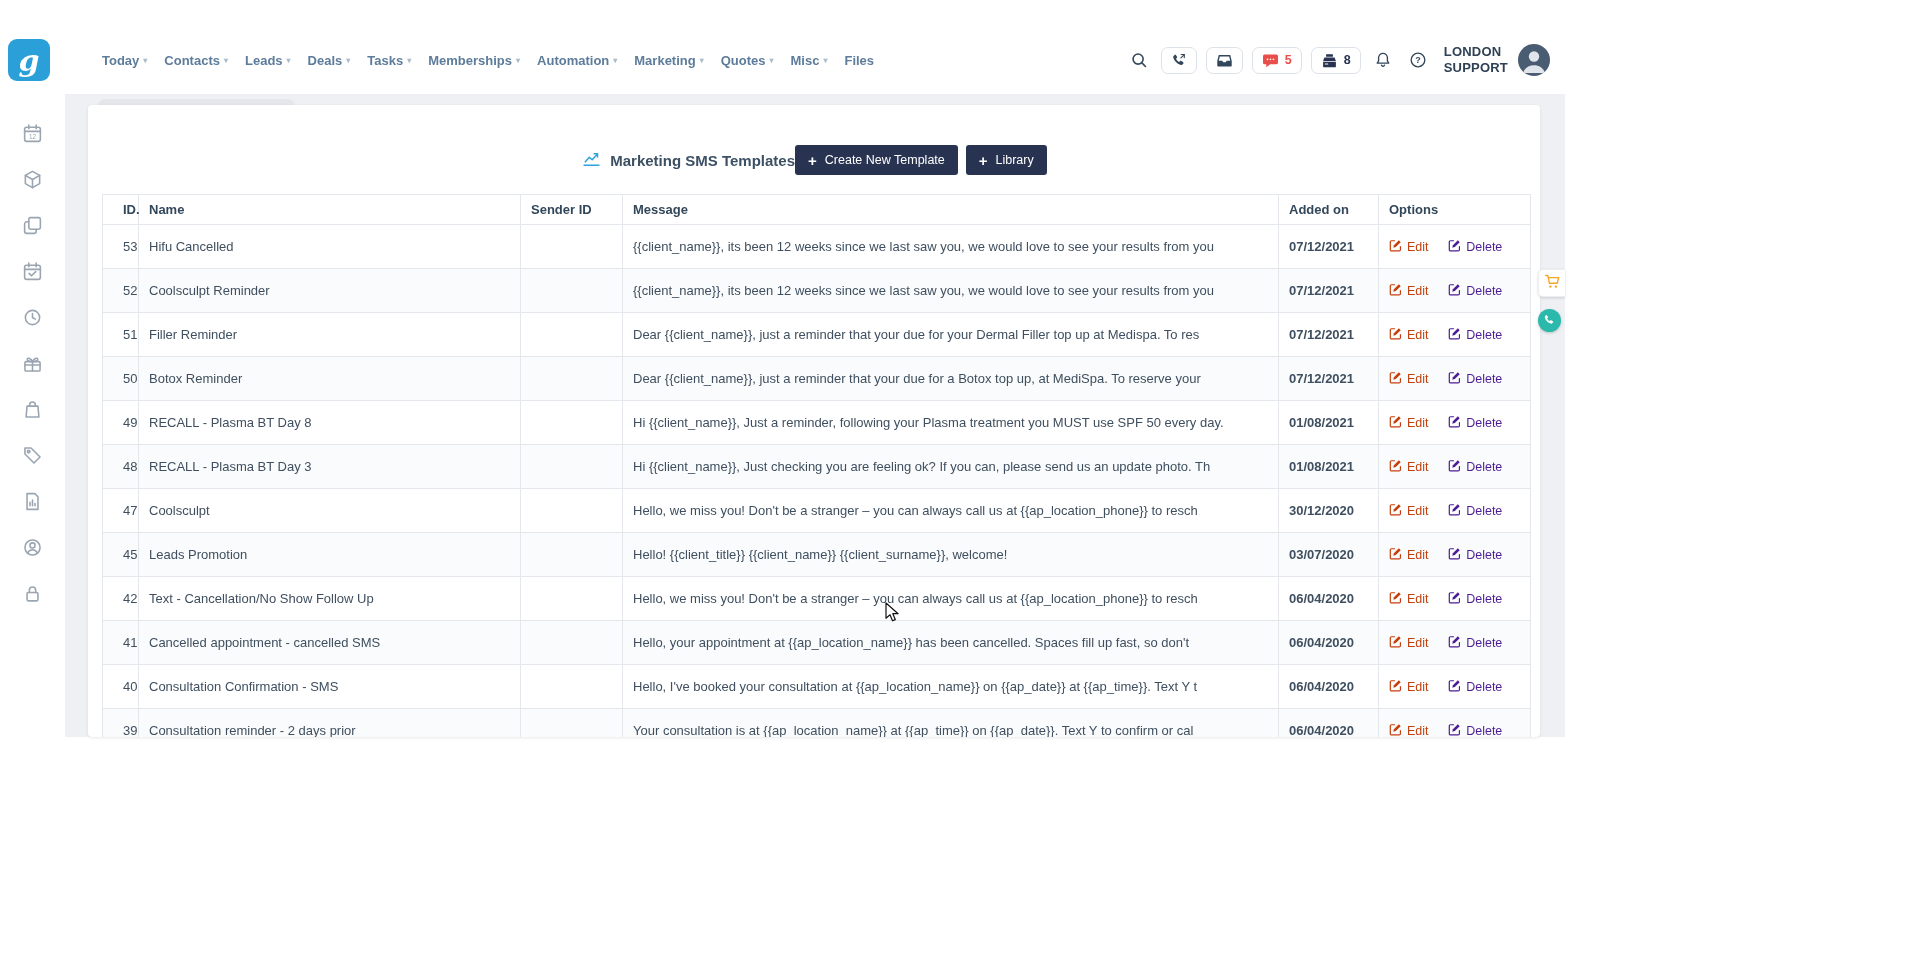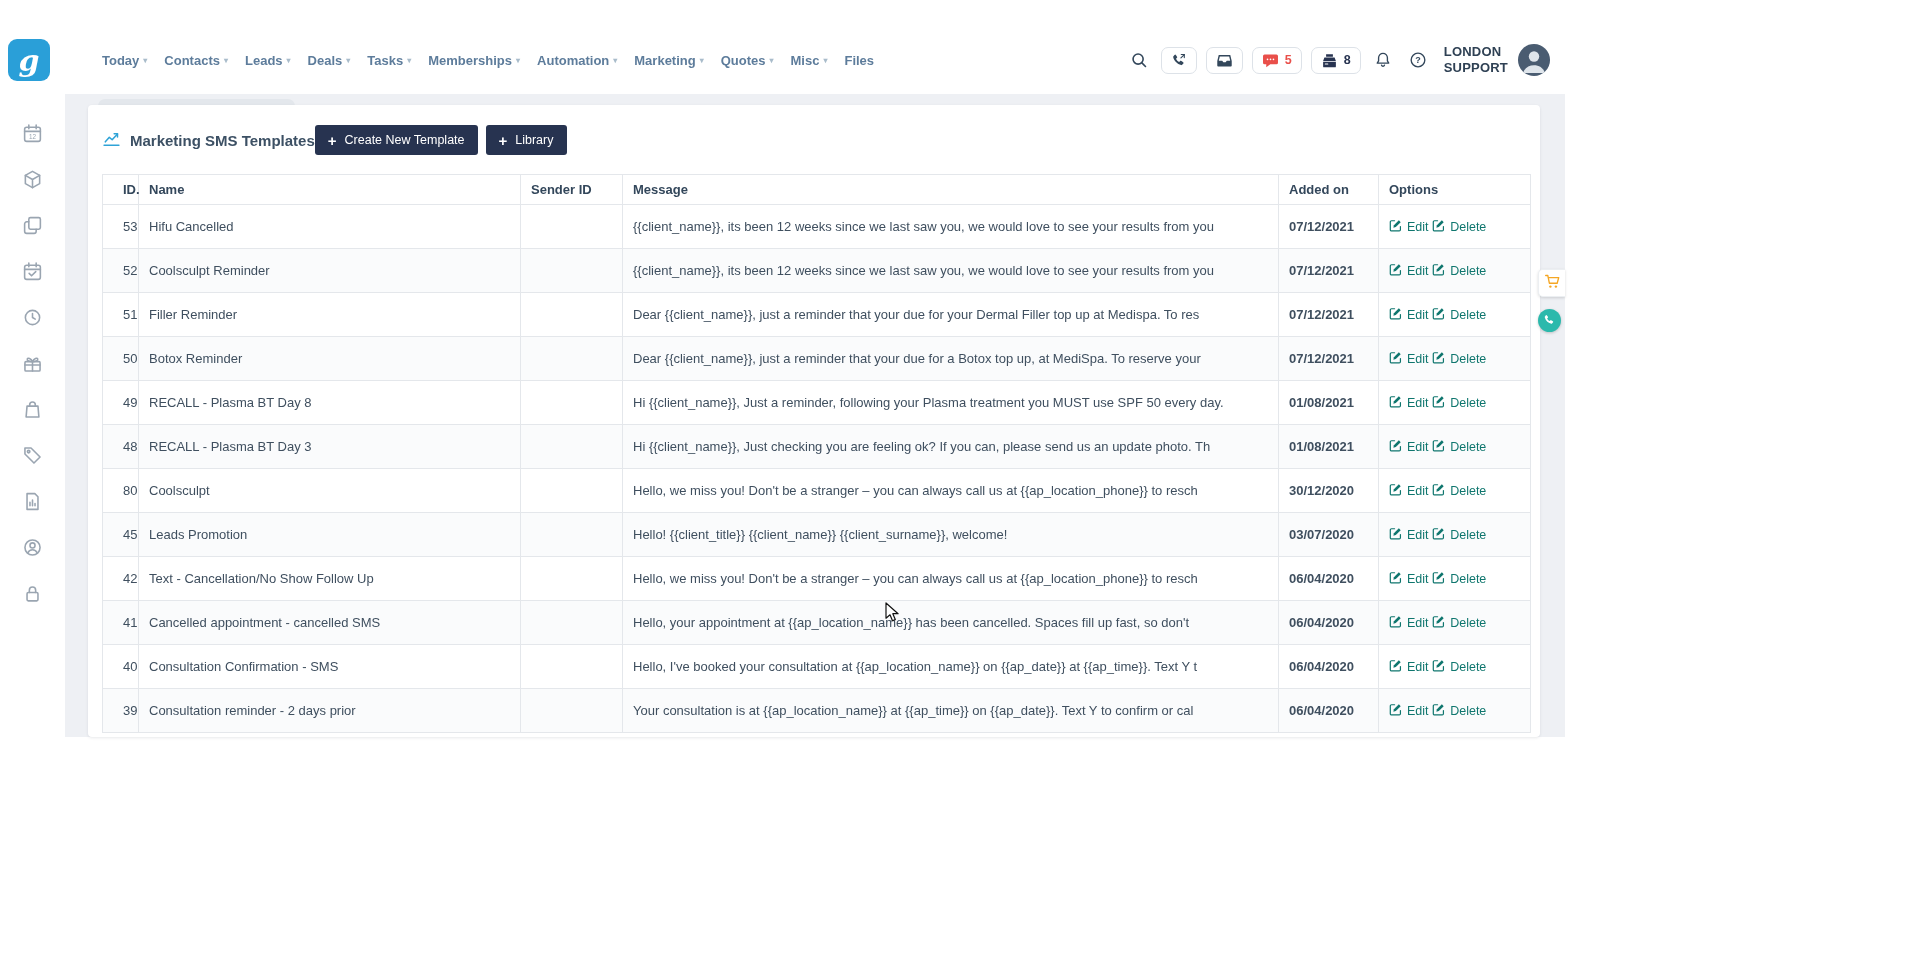--- a/index.html
+++ b/index.html
@@ -47,42 +47,42 @@
     display: flex; flex-direction: column; align-items: center; flex: none;
   }
   .side-item { width: 46px; height: 46px; display: flex; align-items: center; justify-content: center; cursor: pointer; border-radius: 6px; }
 
   .content { flex: 1; background: #eef0f4; min-height: 643px; padding: 11px 25px 0 23px; position: relative; }
   .card-tab { position: absolute; left: 33px; top: 5px; width: 197px; height: 14px; background: #e3e7ec; border-radius: 7px 7px 0 0; }
   .card {
     position: relative; background: #fff; border-radius: 4px;
     box-shadow: 0 1px 3px rgba(30,40,60,.1); height: 632px; overflow: hidden;
   }
-  .card-header { display: flex; align-items: center; justify-content: flex-start; padding: 20px 13px 19px 14px; }
+  .card-header { display: flex; align-items: center; justify-content: center; padding: 20px 13px 19px 14px; margin-top: 20px; }
   .title-wrap { display: flex; align-items: center; gap: 9px; }
   .page-title { font-size: 15px; font-weight: 600; color: #3c5064; margin: 0; }
   .header-actions { display: flex; gap: 8px; }
   .btn-dark {
     display: flex; align-items: center; gap: 8px; background: #273350; color: #fff;
     border: none; border-radius: 3px; height: 30px; padding: 0 13px;
     font-size: 12.5px; font-weight: 500; cursor: pointer; font-family: inherit; white-space: nowrap;
   }
   .btn-plus { font-size: 15px; font-weight: 700; line-height: 1; }
 
   
   .tpl-table { border-collapse: collapse; table-layout: fixed; width: calc(100% - 23px); margin: 0 9px 0 14px; }
   .tpl-table th, .tpl-table td { border: 1px solid #e4e7eb; }
   .tpl-table th { height: 30px; text-align: left; padding: 0 10px; font-size: 13px; font-weight: 600; color: #33475b; white-space: nowrap; }
   .tpl-table td { height: 44px; padding: 0 10px; font-size: 13px; color: #3f4f5f; white-space: nowrap; overflow: hidden; }
   .tpl-table th:first-child, .tpl-table td:first-child { padding-left: 20px; }
   .tpl-table tbody tr:nth-child(even) { background: #fafbfc; }
   .c-added { font-weight: 700; color: #2b3b4d; margin-left: 48px; }
   .link { display: inline-flex; align-items: center; gap: 5px; font-size: 12.5px; text-decoration: none; cursor: pointer; }
-  .link.edit { color: #0f766e; }
-  .link.delete { color: #0f766e; }
+  .link.edit { color: #c2410c; margin-right: 16px; }
+  .link.delete { color: #4c1d95; }
 
   
   .float-btns { position: absolute; right: 0; top: 269px; display: flex; flex-direction: column; align-items: flex-end; gap: 12px; z-index: 4; }
   .cart-btn {
     width: 27px; height: 28px; background: #fff; border: 1px solid #eceff2; border-right: none;
     border-radius: 5px 0 0 5px; box-shadow: 0 1px 3px rgba(0,0,0,.15);
     display: flex; align-items: center; justify-content: center; cursor: pointer; padding: 0;
   }
   .wa-btn {
     width: 23px; height: 23px; border-radius: 50%; background: #2bb9ac; border: none;
@@ -524,21 +524,21 @@
                           <path d="M12.3 8.2v3.3a1.3 1.3 0 0 1-1.3 1.3H2.7a1.3 1.3 0 0 1-1.3-1.3V3.2a1.3 1.3 0 0 1 1.3-1.3H6" fill="none" stroke="currentColor" stroke-width="1.3" stroke-linecap="round"></path>
                           <path d="M10.6 1.4l2 2-5.3 5.3-2.6.6.6-2.6z" fill="currentColor"></path>
                         </svg>
         </span>
         <span>Delete</span>
       </a>
     </td>
   </tr>
 
   <tr>
-    <td class="c-id">80</td>
+    <td class="c-id">47</td>
     <td class="c-name">Coolsculpt</td>
     <td class="c-sender"></td>
     <td class="c-msg">Hello, we miss you! Don't be a stranger – you can always call us at {{ap_location_phone}} to resch</td>
     <td class="c-added">30/12/2020</td>
     <td class="c-opts">
       <a class="link edit">
         <span>
           <svg width="13" height="13" viewBox="0 0 14 14">
                           <path d="M12.3 8.2v3.3a1.3 1.3 0 0 1-1.3 1.3H2.7a1.3 1.3 0 0 1-1.3-1.3V3.2a1.3 1.3 0 0 1 1.3-1.3H6" fill="none" stroke="currentColor" stroke-width="1.3" stroke-linecap="round"></path>
                           <path d="M10.6 1.4l2 2-5.3 5.3-2.6.6.6-2.6z" fill="currentColor"></path>

